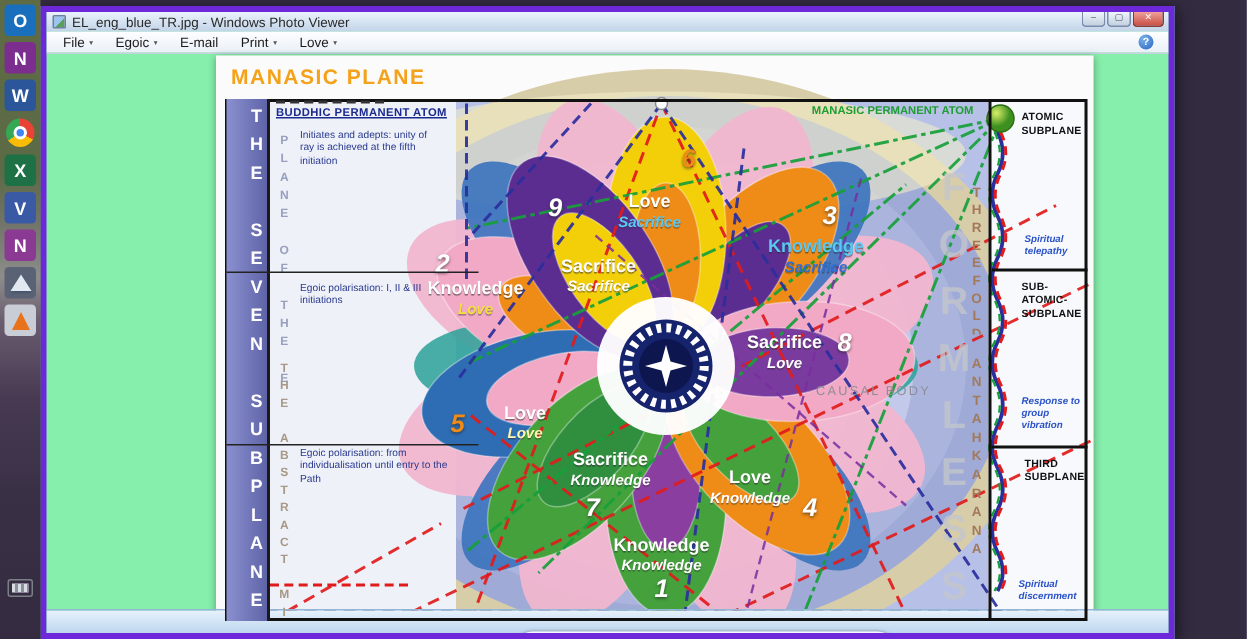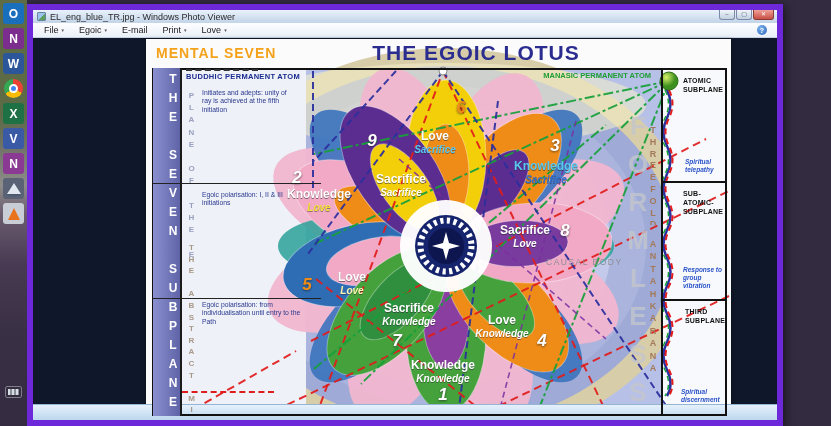--- a/index.html
+++ b/index.html
@@ -20,21 +20,21 @@
   .pyr { width:0; height:0; border-left:7px solid transparent; border-right:7px solid transparent;
     border-bottom:11px solid #e2e8f0; filter:drop-shadow(0 1px 1px #40506a); }
   .cone { width:0; height:0; border-left:6px solid transparent; border-right:6px solid transparent;
     border-bottom:12px solid #e8731a; }
   .kbd { position:absolute; left:5px; top:386px; width:17px; height:12px; background:#d8dde5;
     border:1px solid #7a7f88; border-radius:2px; padding:2px;
     background-image:repeating-linear-gradient(90deg,#8a8f98 0 2px, transparent 2px 4px); background-clip:content-box; cursor:pointer; }
 
   
   #pvwindow { position:absolute; left:27px; top:4px; width:756px; height:422px;
-    border:6px solid #6d28d9; background:#0f172a; box-shadow:2px 2px 9px rgba(0,0,0,.55); z-index:10; overflow:hidden; }
+    border:4px solid #6d28d9; background:#86efac; box-shadow:2px 2px 9px rgba(0,0,0,.55); z-index:10; overflow:hidden; }
   #titlebar { position:relative; height:13px; background:linear-gradient(#eaf2fb,#c2d4e8);
     display:flex; align-items:center; padding-left:4px; gap:4px; }
   .title-icon { width:9px; height:9px; border:1px solid #6a82a2; border-radius:1px;
     background:linear-gradient(135deg,#9cc4ee 0 55%, #5aa05a 55% 100%); }
   #title-text { font-size:9px; color:#2a2a2a; white-space:nowrap; }
   #winbtns { position:absolute; right:3px; top:0; display:flex; gap:1px; }
   .wbtn { width:16px; height:10px; border:1px solid #7a8aa8; border-top:none; border-radius:0 0 3px 3px;
     background:linear-gradient(#f0f5fb,#c2d0e0); font-size:6px; line-height:8px; text-align:center; color:#44506a; cursor:pointer; }
   .wbtn.close { width:21px; background:linear-gradient(#f0a098,#c94f45); border-color:#8a3a34; color:#fff; }
   #menubar { height:15px; background:linear-gradient(#fdfeff,#eaf0f8); border-bottom:1px solid #c6d2e0;
@@ -358,28 +358,27 @@
           <text class="pnum" x="297" y="361" fill="#ffffff">1</text>
           <text class="plabel" x="297" y="330" fill="#ffffff">Knowledge</text>
           <text class="psub" x="297" y="343" fill="#ffffff">Knowledge</text>
         </g>
 
         <text x="505" y="39" text-anchor="end" font-size="7.5" font-weight="bold" fill="#1f9e33">MANASIC PERMANENT ATOM</text>
         <text x="400" y="226" font-size="8.5" letter-spacing="1.5" fill="#8e8e96">CAUSAL BODY</text>
         <text x="445" y="376" font-size="7" font-weight="bold" fill="#14225f">MENTAL UNIT</text>
       </svg>
 
-      <div class="ph-plane" style="color: rgb(245, 162, 27);">MENTAL SEVEN</div>
-      <div class="ph-title" style="color: rgb(42, 45, 143);">THE EGOIC LOTUS</div>
+      <div class="ph-plane" style="color: rgb(245, 162, 27);">MANASIC PLANE</div>
 
       <div id="frame"></div>
       <div id="leftbar" class="vtext">THE SEVEN SUBPLANES O</div>
 
       <div class="dashline" style="left:40px;top:30px;width:72px;border-top:2px dashed #333;"></div>
-      <div class="llabel" style="left:40px;top:33px;">BUDDHIC PERMANENT ATOM</div>
+      <div class="llabel" style="left:40px;top:33px;text-decoration:underline;">BUDDHIC PERMANENT ATOM</div>
       <div id="plane-ego" class="vtext">PLANE OF THE EGO</div>
       <div id="abstract-mind" class="vtext">THE ABSTRACT MIND</div>
       <div class="lnote" style="left:56px;top:50px;width:92px;">Initiates and adepts: unity of ray is achieved at the fifth initiation</div>
       <div class="ldiv" style="top:144px;"></div>
       <div class="lnote" style="left:56px;top:152px;width:88px;">Egoic polarisation: I, II &amp; III initiations</div>
       <div class="ldiv" style="top:259px;"></div>
       <div class="lnote" style="left:56px;top:262px;width:100px;">Egoic polarisation: from individualisation until entry to the Path</div>
       <div class="dashline" style="left:36px;top:352px;width:92px;border-top:2px dashed #e01b1b;"></div>
       <div class="llabel red" style="left:36px;top:355px;">ATMIC PERMANENT ATOM</div>
 

